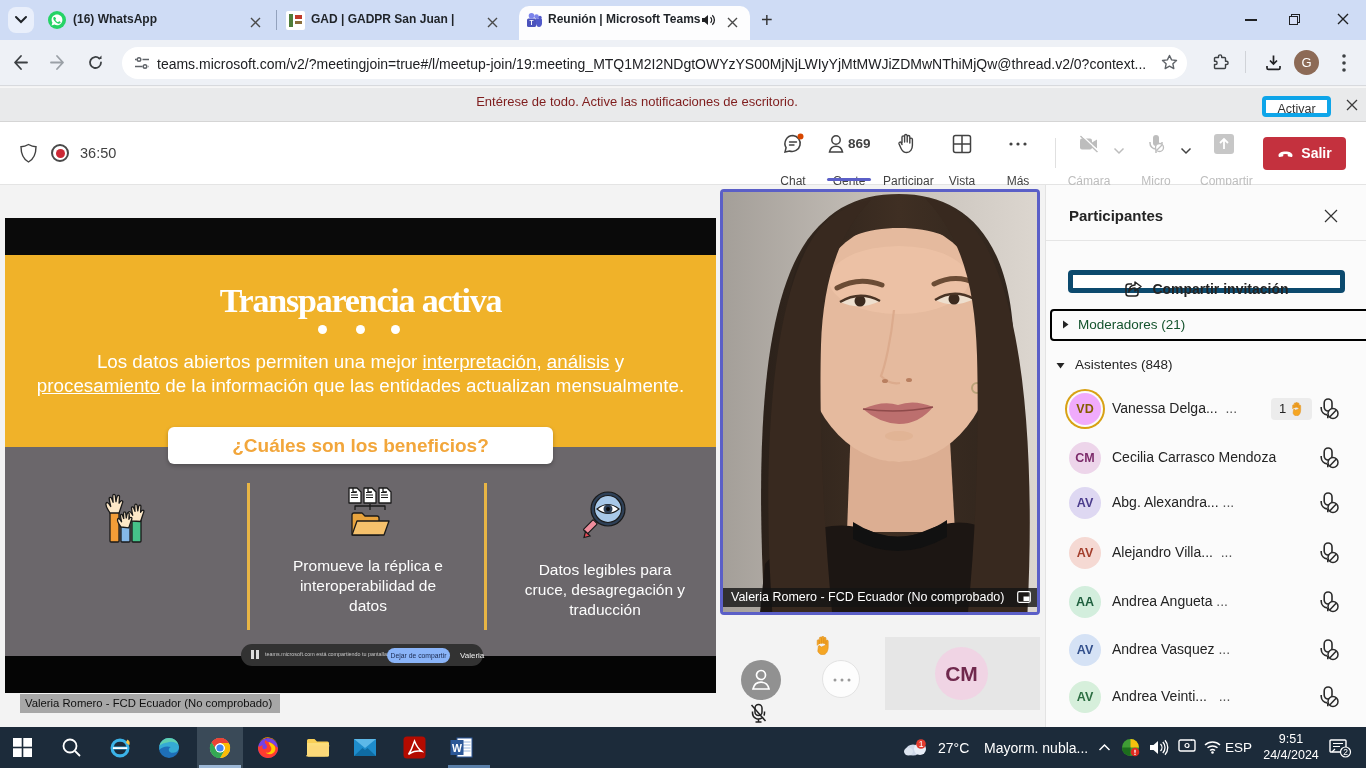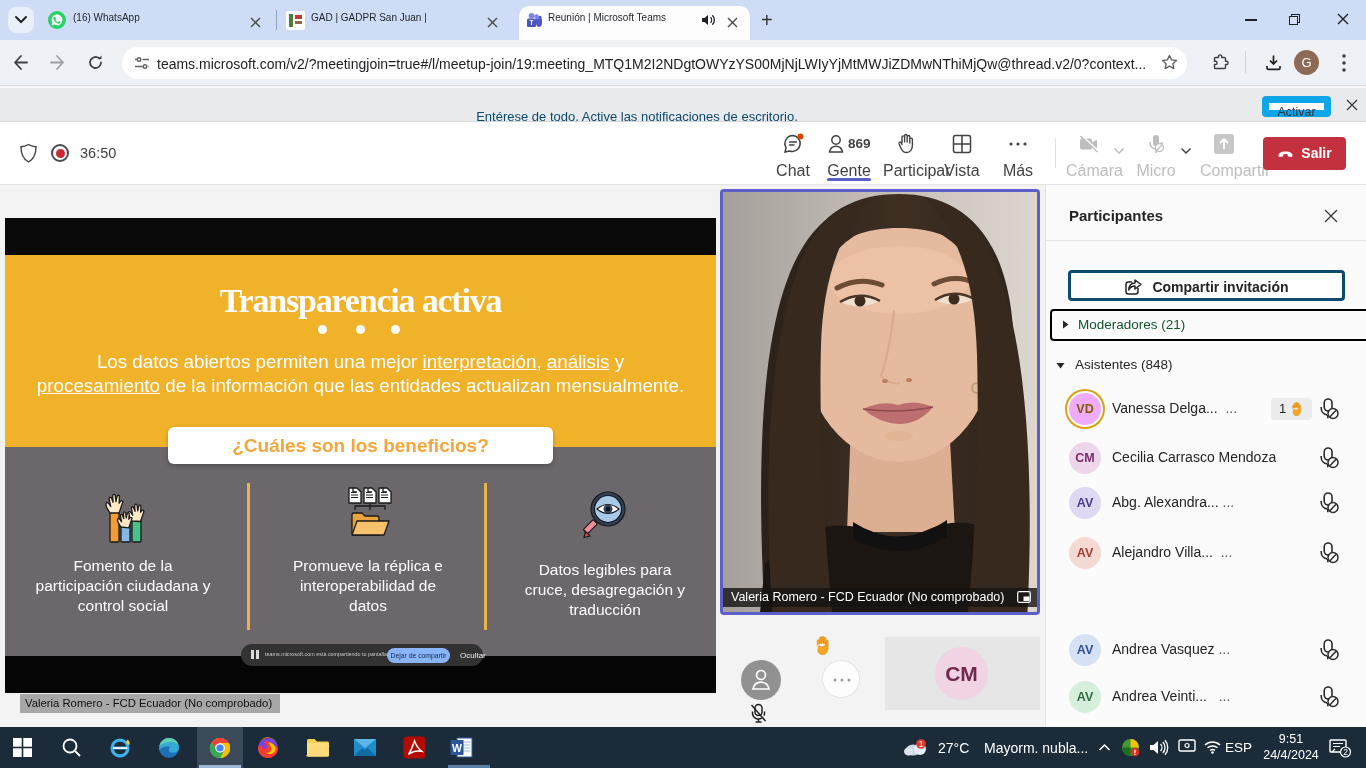--- a/index.html
+++ b/index.html
@@ -4,34 +4,34 @@
 <style>
 * { margin:0; padding:0; box-sizing:border-box; }
 html,body { width:1366px; height:768px; overflow:hidden; font-family:"Liberation Sans",sans-serif; }
 #page { position:relative; width:1366px; height:768px; background:#f3f3f3; }
 .abs { position:absolute; }
 
 
 #tabbar { left:0; top:0; width:1366px; height:40px; background:#cfdcf5; }
 #tabbar .chev { left:8px; top:7px; width:26px; height:26px; border-radius:8px; background:rgba(255,255,255,.55); }
 #tabbar .chev svg { position:absolute; left:6px; top:8px; }
-.tabtxt { font-size:10px; color:#1f2328; white-space:nowrap; }
+.tabtxt { font-size:12px; color:#1f2328; white-space:nowrap;font-weight:bold; }
 #activetab { left:519px; top:6px; width:231px; height:34px; background:#fdfdfe; border-radius:10px 10px 0 0; }
 
 #toolbar { left:0; top:40px; width:1366px; height:46px; background:#eef1f6; border-bottom:1px solid #d8dade; }
 #omnibox { left:122px; top:7px; width:1065px; height:32px; background:#fff; border-radius:16px; }
 .url { font-size:14px; color:#202124; white-space:nowrap; }
 
 #notif { left:0; top:87px; width:1366px; height:35px; background:#e9eaeb; border-top:1px solid #f6f6f6; border-bottom:1px solid #d5d5d5; }
-#notif .msg { left:137px; width:1000px; top:21px; text-align:center; font-size:13px; color:#0c4a6e; }
-#activar { left:1262px; top:8px; width:69px; height:21px; background:#fff; border:7px solid #0ea5e9; border-radius:4px; font-size:12.5px; color:#333; text-align:center; line-height:19px; }
+#notif .msg { left:137px; width:1000px; top:6px; text-align:center; font-size:13px; color:#7f1d1d; }
+#activar { left:1262px; top:8px; width:69px; height:21px; background:#fff; border:4px solid #0ea5e9; border-radius:4px; font-size:12.5px; color:#333; text-align:center; line-height:19px; }
 
 #teamsbar { left:0; top:122px; width:1366px; height:63px; background:#fff; border-bottom:1px solid #e4e4e4; }
 .tbtn { text-align:center; color:#424242; }
-.tbtn .lbl { font-size:16px; margin-top:2px; }
+.tbtn .lbl { font-size:12px; margin-top:14px; }
 .tbtn.dis { color:#bdbdbd; }
 #salir { left:1263px; top:15px; width:83px; height:33px; background:#c4313e; border-radius:4px; color:#fff; font-size:14px; font-weight:bold; text-align:center; line-height:33px; }
 
 #main { left:0; top:185px; width:1366px; height:542px; background:#f3f3f3; }
 
 #slide { left:5px; top:33px; width:711px; height:475px; background:#6b676b; }
 .sl-black-top { left:0; top:0; width:711px; height:37px; background:#0a0a0a; }
 .sl-yellow { left:0; top:37px; width:711px; height:192px; background:#f0b229; }
 .sl-black-bot { left:0; top:438px; width:711px; height:37px; background:#050505; }
 .sl-title { left:0; top:64px; width:711px; text-align:center; font-size:34px; font-weight:bold; color:#fff; letter-spacing:-1.2px;font-family:Liberation Serif, serif; }
@@ -50,21 +50,21 @@
 
 .avperson { left:741px; top:475px; width:40px; height:40px; border-radius:50%; background:#919191; }
 .avdots { left:822px; top:475px; width:38px; height:38px; border-radius:50%; background:#fdfdfd; border:1px solid #e3e3e3; color:#9a9a9a; text-align:center; line-height:34px; font-size:13px; letter-spacing:1px; }
 
 #cmtile { left:885px; top:452px; width:155px; height:73px; background:#e6e6e6; }
 #cmcircle { left:50px; top:10px; width:53px; height:53px; border-radius:50%; background:#f0d4e4; color:#70294d; font-size:21px; font-weight:bold; text-align:center; line-height:53px; }
 
 #panel { left:1045px; top:0px; width:321px; height:542px; background:#fbfbfb; border-left:1px solid #e3e3e3; }
 #panel h1 { font-size:15px; color:#242424; left:23px; top:22px; position:absolute; font-weight:bold; }
 #phr { left:0; top:55px; width:321px; height:1px; background:#e5e5e5; }
-#pinvite { left:22px; top:85px; width:277px; height:31px; border:3px solid #0c4a6e; border-radius:4px; background:#fff; text-align:center; font-size:14px; font-weight:bold; color:#242424; line-height:29px; }
+#pinvite { left:22px; top:85px; width:277px; height:23px; border:5px solid #0c4a6e; border-radius:4px; background:#fff; text-align:center; font-size:14px; font-weight:bold; color:#242424; line-height:29px; }
 #pmod { left:4px; top:124px; width:332px; height:32px; border:2.5px solid #000; border-radius:4px; font-size:13.5px; color:#14532d; line-height:28px; }
 #past { left:10px; top:172px; font-size:13.5px; color:#242424; }
 .prow { left:0; width:321px; height:48px; }
 .pav { left:23px; top:8px; width:32px; height:32px; border-radius:50%; text-align:center; line-height:32px; font-size:12.5px; font-weight:bold; }
 .pname { left:66px; top:15px; font-size:14px; color:#242424; white-space:nowrap; }
 .pmic { left:273px; top:13px; }
 
 #taskbar { left:0; top:727px; width:1366px; height:41px; background:#1c2b3a; color:#fff; }
 .tkr { color:#fff; font-size:13px; }
 </style>
@@ -310,30 +310,29 @@
         <circle cx="31" cy="19" r="13.5" fill="none" stroke="#1a1a1a" stroke-width="1.2"></circle>
         <circle cx="31" cy="19" r="17" fill="none" stroke="#1a1a1a" stroke-width="1.2"></circle>
         <path d="M20 19q11-9 22 0q-11 9-22 0z" fill="#fff" stroke="#1a1a1a" stroke-width="1.2"></path>
         <circle cx="31" cy="19" r="4.5" fill="#2e4057"></circle>
         <circle cx="31" cy="19" r="2" fill="#0a0a0a"></circle>
         <g transform="rotate(45 14 36)">
             <rect x="11" y="30" width="6" height="14" rx="1" fill="#ef8d9c" stroke="#1a1a1a" stroke-width="1.2"></rect>
           </g>
         <path d="M8.5 41.5l4.5 4.5-6 1.5z" fill="#e84855" stroke="#1a1a1a" stroke-width="1.2"></path>
       </svg>
-      <div class="sl-txt abs" style="left:28px;width:180px">Fomento de la<br>participación ciudadana y<br>control social</div>
       <div class="sl-txt abs" style="left:263px;width:200px">Promueve la réplica e<br>interoperabilidad de<br>datos</div>
       <div class="sl-txt abs" style="left:500px;top:342px;width:200px">Datos legibles para<br>cruce, desagregación y<br>traducción</div>
       <div class="sl-black-bot abs"></div>
       <div id="sharebar" class="abs">
         <span style="position:absolute;left:10px;top:6px;width:2.5px;height:9px;background:#ddd"></span>
           <span style="position:absolute;left:15px;top:6px;width:2.5px;height:9px;background:#ddd"></span>
         <span style="position:absolute;left:24px;top:7px;font-size:5.4px;color:#c8c8c8;white-space:nowrap">teams.microsoft.com está compartiendo tu pantalla.</span>
         <span style="position:absolute;left:146px;top:3.5px;width:63px;height:15px;background:#8ab4f8;border-radius:8px;font-size:6.8px;color:#1b2a50;text-align:center;line-height:15px;white-space:nowrap">Dejar de compartir</span>
-        <span style="position:absolute;left:219px;top:7px;font-size:8px;color:#eee">Ocultar</span>
+        <span style="position:absolute;left:219px;top:7px;font-size:8px;color:#eee">Valeria</span>
       </div>
     </div>
     <div id="nameoverlay" class="abs">Valeria Romero - FCD Ecuador (No comprobado)</div>
 
     <div id="video" class="abs">
       <svg width="314" height="420" viewBox="0 0 314 420" style="position:absolute;left:0;top:0">
         <defs>
           <linearGradient id="vbg" x1="0" y1="0" x2="1" y2="0">
             <stop offset="0" stop-color="#a49f99"></stop>
               <stop offset="0.45" stop-color="#c2bcb5"></stop>
@@ -469,20 +468,30 @@
       <div class="prow abs" style="top:344px">
         <div class="pav abs" style="background:#f5d9d3;color:#a33e2c">AV</div>
         <div class="pname abs">Alejandro Villa...&nbsp;&nbsp;<span style="color:#555">...</span></div>
         <svg class="pmic abs" width="20" height="22" viewBox="0 0 20 22">
             <rect x="5.2" y="1" width="7.8" height="12" rx="3.9" fill="none" stroke="#2b2b2b" stroke-width="1.6"></rect>
             <path d="M2.2 9v1.3a6.8 6.8 0 006 6.6M8.8 17v3.2" fill="none" stroke="#2b2b2b" stroke-width="1.6"></path>
             <circle cx="14" cy="15.5" r="5" fill="#fbfbfb" stroke="#2b2b2b" stroke-width="1.5"></circle>
             <path d="M10.7 18.9l6.6-6.8" stroke="#2b2b2b" stroke-width="1.5"></path>
           </svg>
       </div>
+      <div class="prow abs" style="top:393px">
+        <div class="pav abs" style="background:#d3eedd;color:#1d5e3d">AA</div>
+        <div class="pname abs">Andrea Angueta <span style="color:#555">...</span></div>
+        <svg class="pmic abs" width="20" height="22" viewBox="0 0 20 22">
+            <rect x="5.2" y="1" width="7.8" height="12" rx="3.9" fill="none" stroke="#2b2b2b" stroke-width="1.6"></rect>
+            <path d="M2.2 9v1.3a6.8 6.8 0 006 6.6M8.8 17v3.2" fill="none" stroke="#2b2b2b" stroke-width="1.6"></path>
+            <circle cx="14" cy="15.5" r="5" fill="#fbfbfb" stroke="#2b2b2b" stroke-width="1.5"></circle>
+            <path d="M10.7 18.9l6.6-6.8" stroke="#2b2b2b" stroke-width="1.5"></path>
+          </svg>
+      </div>
       <div class="prow abs" style="top:441px">
         <div class="pav abs" style="background:#d5e2f5;color:#33508c">AV</div>
         <div class="pname abs">Andrea Vasquez <span style="color:#555">...</span></div>
         <svg class="pmic abs" width="20" height="22" viewBox="0 0 20 22">
             <rect x="5.2" y="1" width="7.8" height="12" rx="3.9" fill="none" stroke="#2b2b2b" stroke-width="1.6"></rect>
             <path d="M2.2 9v1.3a6.8 6.8 0 006 6.6M8.8 17v3.2" fill="none" stroke="#2b2b2b" stroke-width="1.6"></path>
             <circle cx="14" cy="15.5" r="5" fill="#fbfbfb" stroke="#2b2b2b" stroke-width="1.5"></circle>
             <path d="M10.7 18.9l6.6-6.8" stroke="#2b2b2b" stroke-width="1.5"></path>
           </svg>
       </div>

